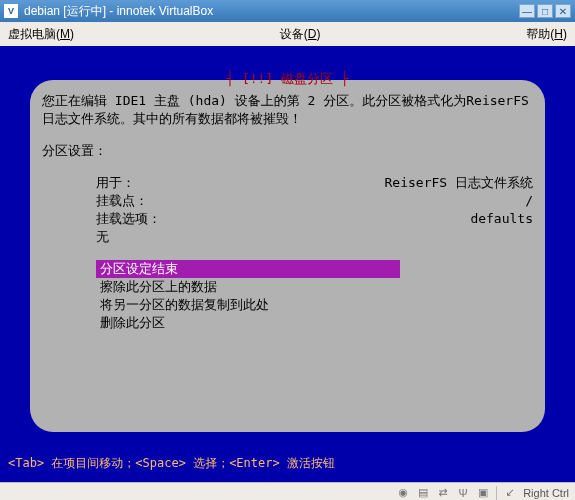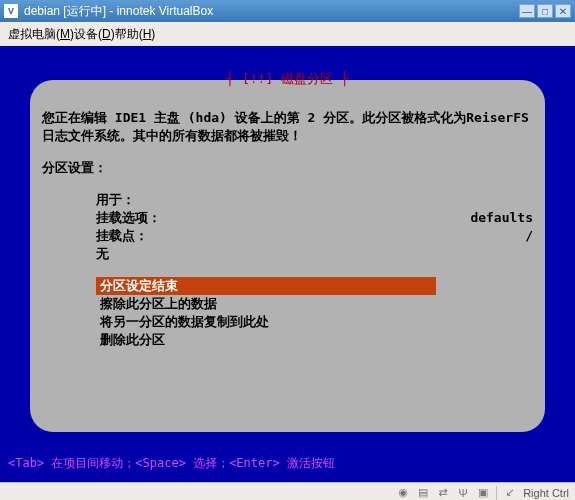--- a/index.html
+++ b/index.html
@@ -37,20 +37,21 @@
 }
 .menubar {
   height: 22px;
   background: #efece7;
   display: flex;
   align-items: center;
   gap: 0;
   padding: 12px 8px;
   font-size: 12px;
   color: #000;
+  justify-content: space-between;
 }
 .menubar span u { text-decoration: underline; }
 .vm-screen {
   width: 575px; height: 436px;
   background: #0000ab;
   position: relative;
 }
 .tui-panel {
   position: absolute;
   left: 30px; top: 34px;
@@ -62,43 +63,42 @@
   border-radius: 23px;
 }
 .tui-title {
   position: absolute;
   top: -10px; left: 0; width: 100%;
   text-align: center;
   color: #b00000;
   font-weight: normal;
 }
 .tui-body {
-  padding: 29px 12px 10px 12px;
+  padding: 12px 12px 10px 12px;
   color: #000;
-  font-weight: bold;
 }
 .tui-body p { margin-bottom: 14px; white-space: pre-wrap; }
 .settings-row {
   display: flex;
   padding-left: 54px;
   justify-content: space-between;
 }
 .settings-row .key { width: 176px; }
 .actions { margin-top: 14px; padding-left: 54px; }
 .action-line { padding: 0 4px; }
 .action-line.selected {
-  background: #c2410c;
+  background: #a21caf;
   color: #fff;
-  width: 340px;
+  width: 304px;
 }
 .return-line { margin-top: 16px; padding-left: 54px; }
 .footer-hint {
   position: absolute;
   left: 8px; bottom: 10px;
-  color: #d946ef;
+  color: #fdba74;
   font-family: "DejaVu Sans Mono", monospace;
   font-size: 12px;
 }
 .statusbar {
   height: 20px;
   background: #efece7;
   border-top: 1px solid #bbb;
   display: flex;
   align-items: center;
   justify-content: flex-end;
@@ -135,28 +135,29 @@
 
 <div class="vm-screen">
   <div class="tui-panel">
     <div class="tui-title">┤ <span>[!!] 磁盘分区</span> ├</div>
     <div class="tui-body">
       <p>您正在编辑 IDE1 主盘 (hda) 设备上的第 2 分区。此分区被格式化为ReiserFS 日志文件系统。其中的所有数据都将被摧毁！</p>
       <p>分区设置：</p>
       <div id="settings-list">
           <div class="settings-row">
             <span class="key">用于：</span>
+            <span>ReiserFS 日志文件系统</span>
+          </div>
+          <div class="settings-row">
+            <span class="key">挂载点：</span>
+            <span>/</span>
           </div>
           <div class="settings-row">
             <span class="key">挂载选项：</span>
             <span>defaults</span>
-          </div>
-          <div class="settings-row">
-            <span class="key">挂载点：</span>
-            <span>/</span>
           </div>
           <div class="settings-row">
             <span>无</span>
           </div>
         </div>
       <div class="actions" id="actions-list">
           <div class="action-line selected">分区设定结束</div>
           <div class="action-line">擦除此分区上的数据</div>
           <div class="action-line">将另一分区的数据复制到此处</div>
           <div class="action-line">删除此分区</div>

